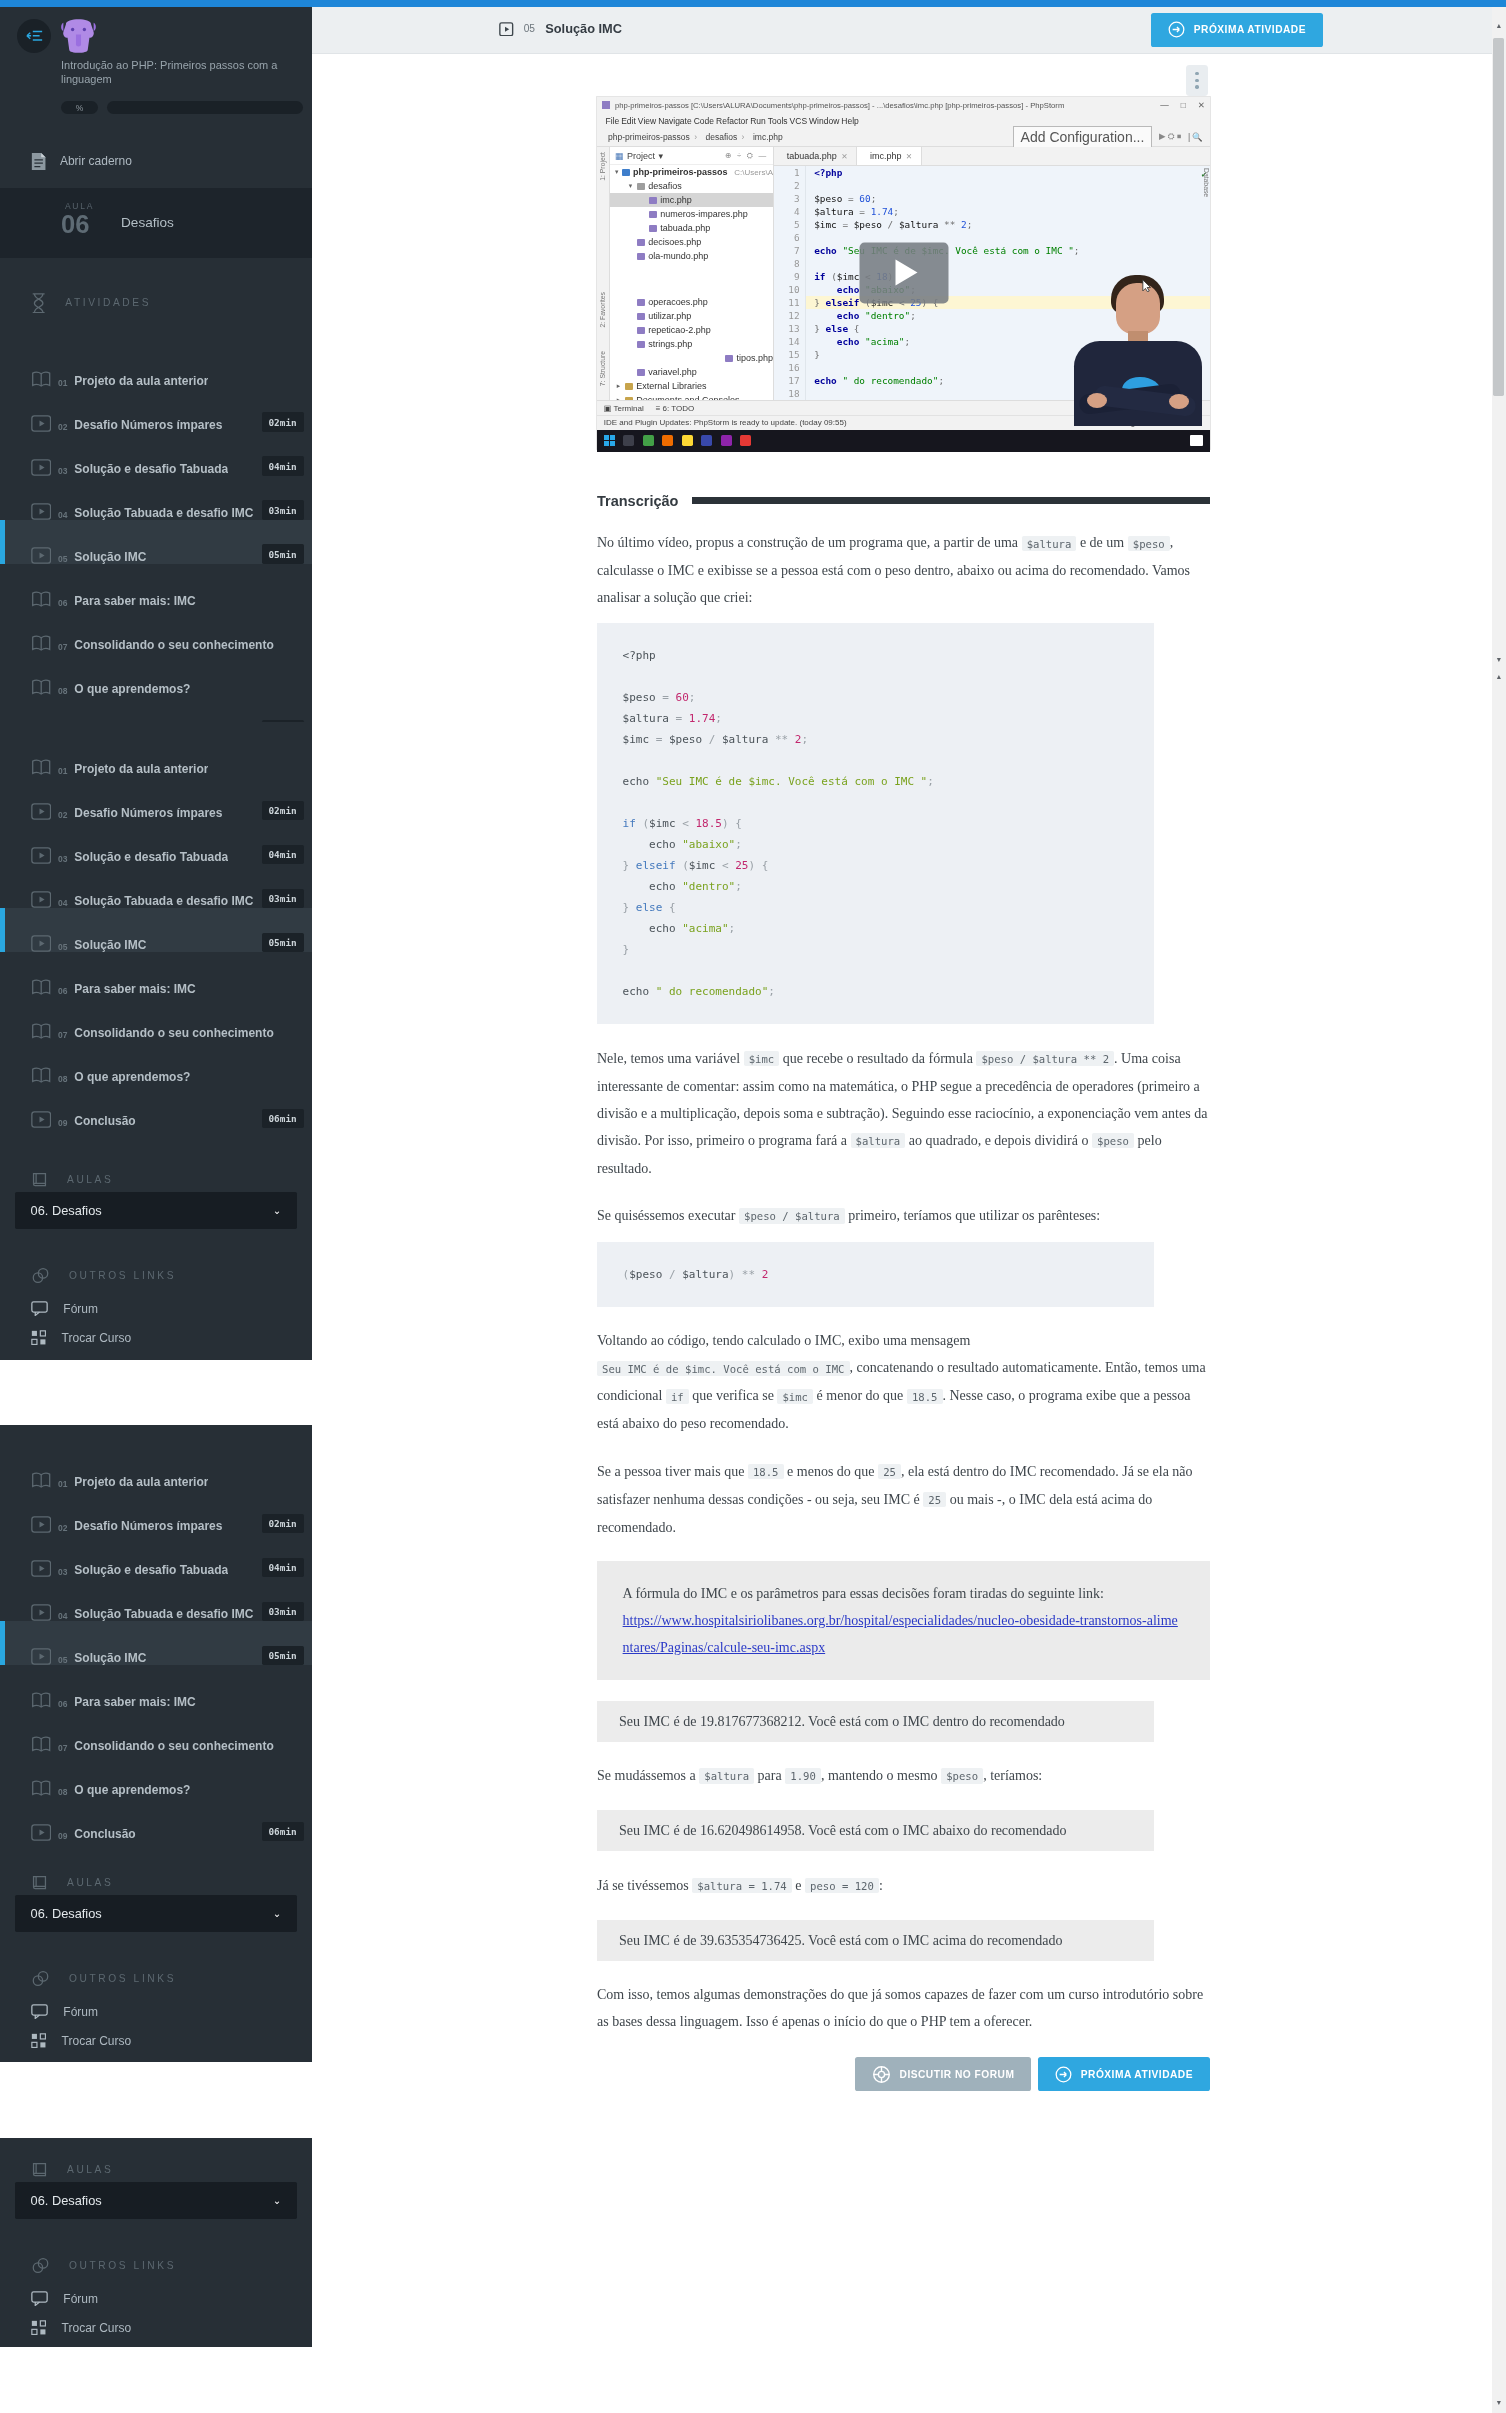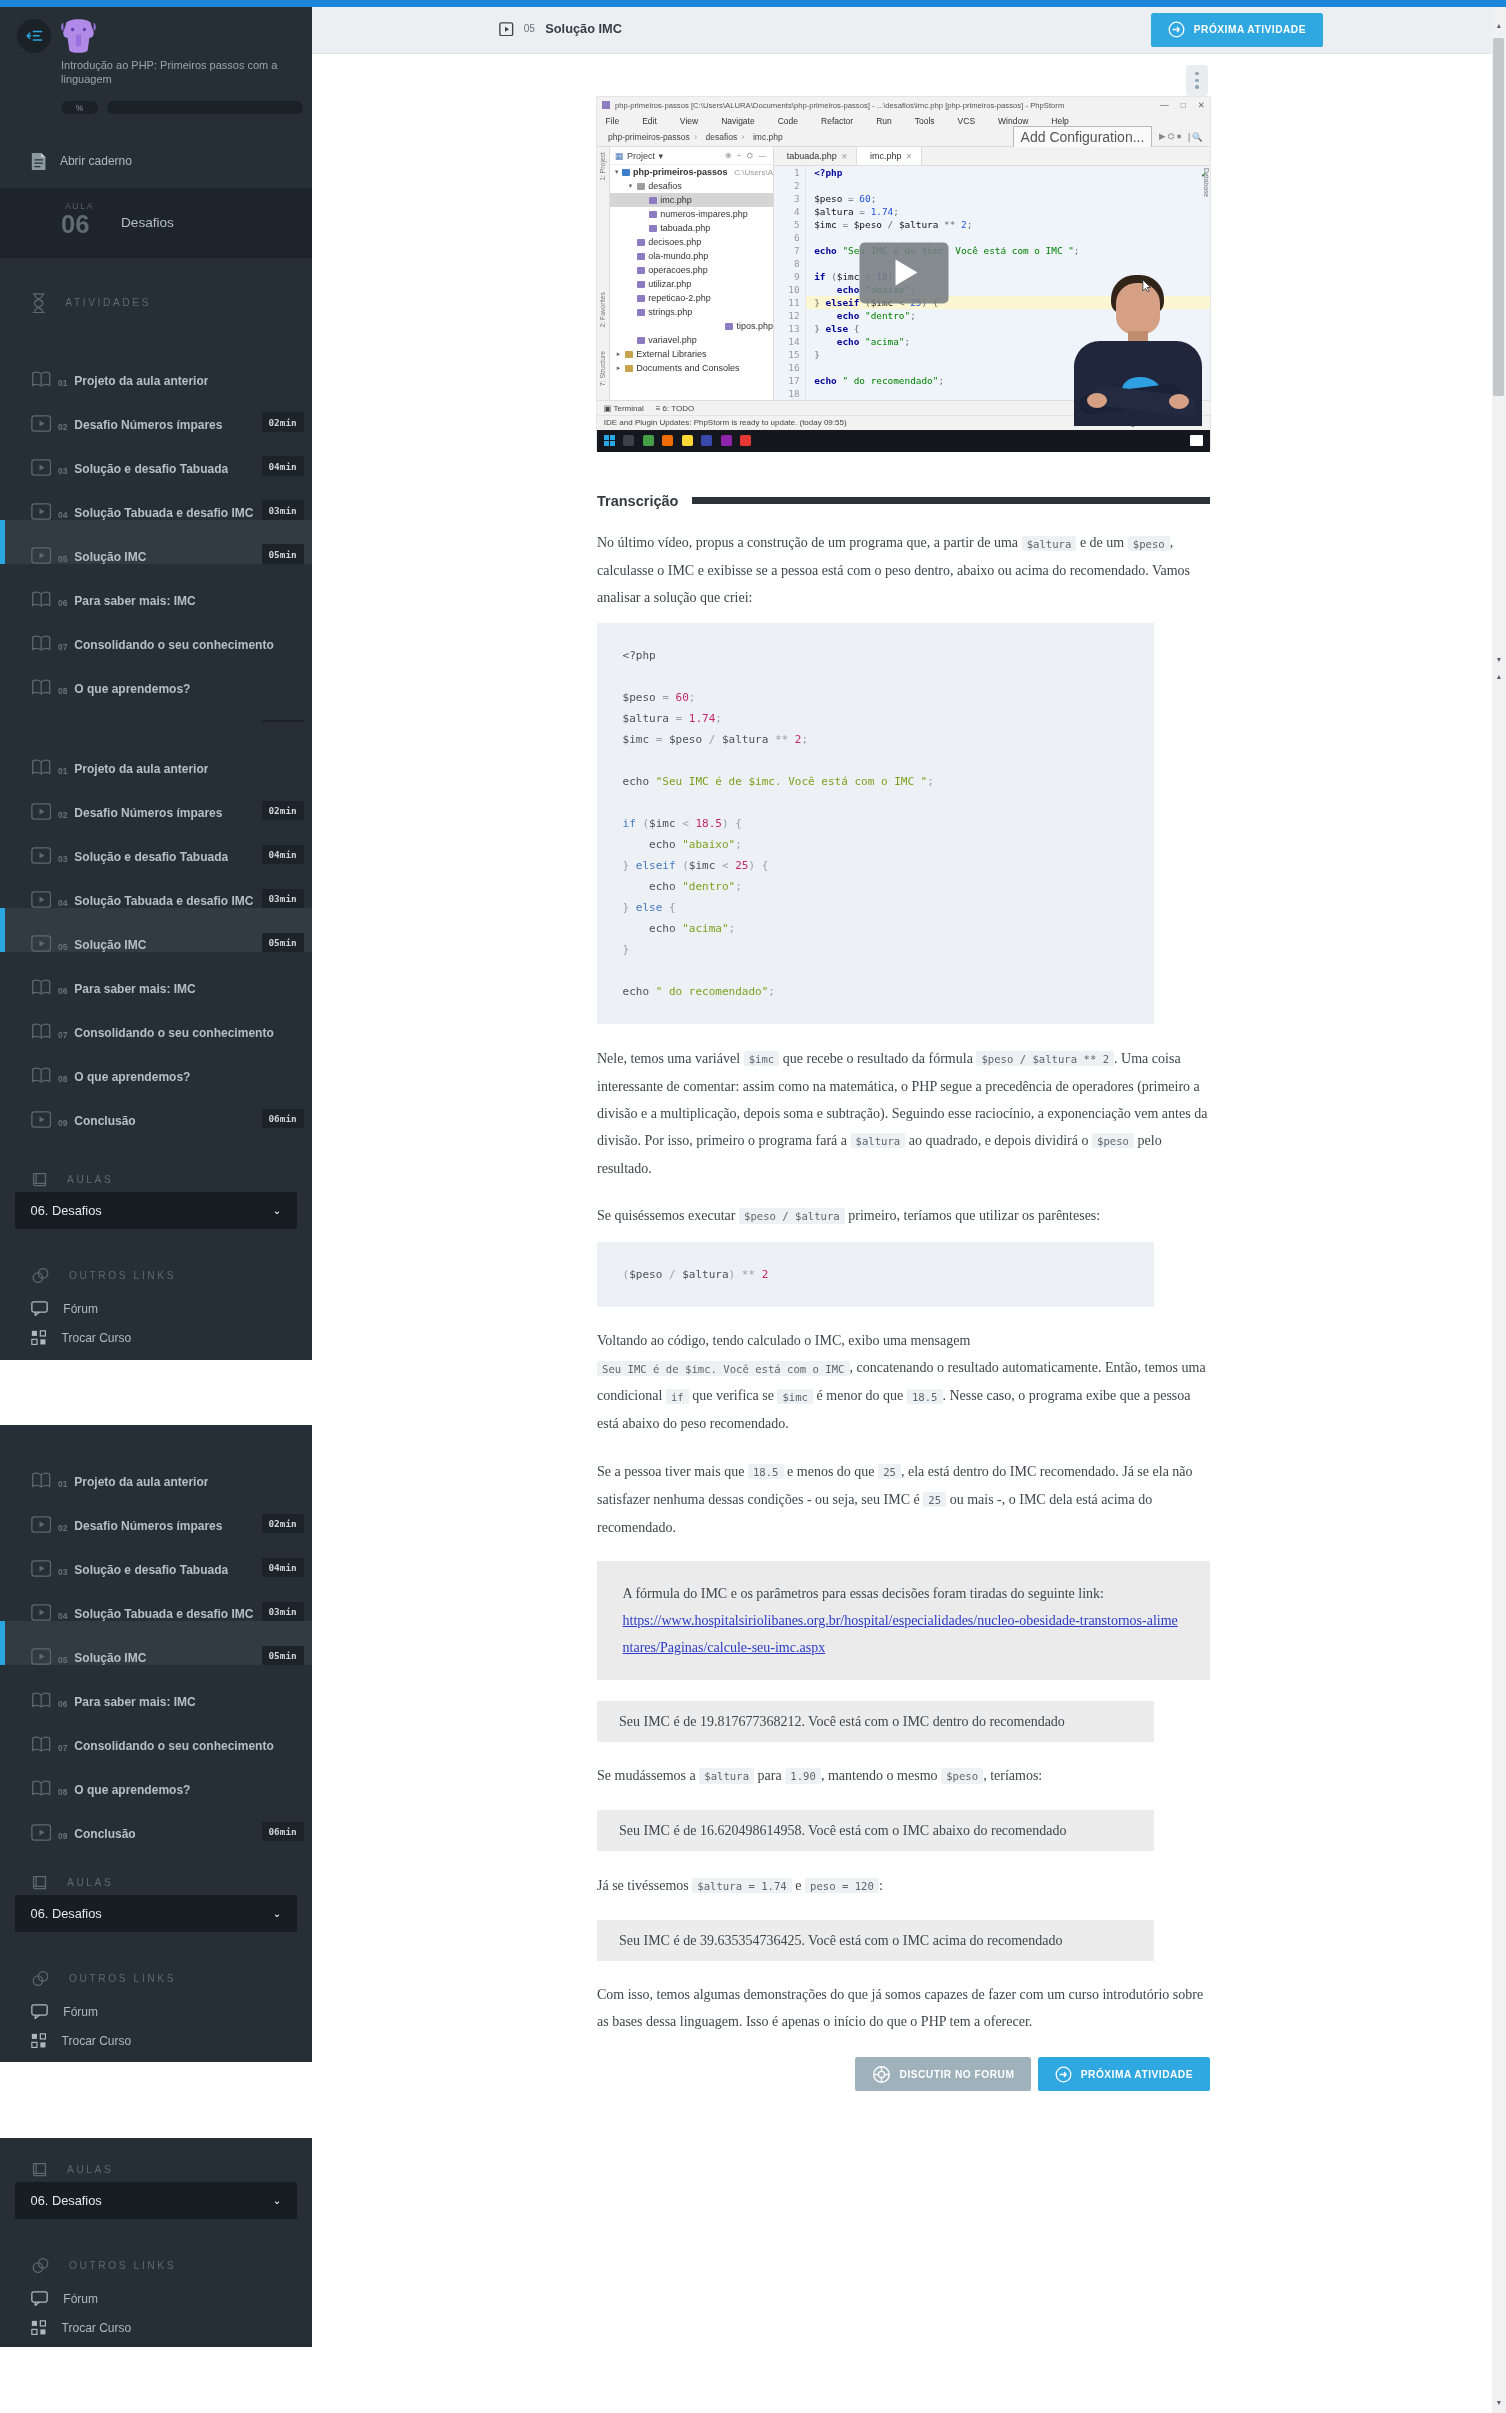--- a/index.html
+++ b/index.html
@@ -39,21 +39,21 @@
   .btn{display:inline-flex;align-items:center;gap:8.5px;height:34px;padding:0 17px;border-radius:2.6px;color:#fff;font-size:10.2px;font-weight:bold;letter-spacing:0.5px;border:none;cursor:pointer;font-family:"Liberation Sans",sans-serif;}
   .btn.blue{background:#2fa7e0;}
   .btn.gray{background:#9fb1bb;}
   .band .btn{position:absolute;right:183px;top:6px;}
   .kebab{position:absolute;left:874px;top:58px;width:22px;height:31px;background:#e9edf0;border-radius:3.4px;display:flex;flex-direction:column;align-items:center;justify-content:center;gap:3.4px;cursor:pointer;}
   .kebab i{width:3.4px;height:3.4px;border-radius:50%;background:#8fa5b2;}
   
   .video{position:absolute;left:285px;top:90px;width:613px;height:352px;background:#3b82f6;box-shadow:0 0 0 0.9px #e3e3e3;font-family:"Liberation Sans",sans-serif;}
   .v-title{height:17px;background:#f2f2f2;display:flex;align-items:center;font-size:7.7px;color:#555;padding:0 5.1px;gap:5.1px;}
   .v-title .winbtn{margin-left:auto;display:flex;gap:12px;color:#666;font-size:8.5px;}
-  .v-menu{height:13.6px;background:#f2f2f2;display:flex;align-items:center;gap:23px;font-size:8.5px;color:#333;padding:0 8.5px;}
+  .v-menu{height:13.6px;background:#f2f2f2;display:flex;align-items:center;gap:2px;font-size:8.5px;color:#333;padding:0 8.5px;}
   .v-tool{height:19px;background:#f2f2f2;border-bottom:0.9px solid #ddd;display:flex;align-items:center;font-size:8.5px;color:#444;padding:0 6.8px;gap:4.3px;}
   .v-tool .ac{margin-left:auto;display:flex;align-items:center;gap:6.8px;}
   .v-tool .acbox{border:0.9px solid #b9b9b9;background:#fafafa;padding:1.7px 6.8px;font-size:14px;color:#555;}
   .v-body{display:flex;height:253px;position:relative;}
   .v-rail{width:12px;background:#f2f2f2;border-right:0.9px solid #ddd;position:relative;}
   .v-rail span{position:absolute;left:1.7px;writing-mode:vertical-rl;transform:rotate(180deg);font-size:6.8px;color:#777;}
   .v-proj{width:163px;background:#fff;border-right:0.9px solid #ddd;font-size:9px;color:#333;overflow:hidden;}
   .v-proj-h{height:17px;display:flex;align-items:center;gap:3.4px;padding:0 5.1px;border-bottom:0.9px solid #eee;color:#444;}
   .v-proj-h .gear{margin-left:auto;color:#888;font-size:7.7px;letter-spacing:1.7px;}
   .trow{height:14px;display:flex;align-items:center;gap:3.4px;white-space:nowrap;}
@@ -709,21 +709,21 @@
             <div class="trow" style="padding-left: 17px;">
               <span class="ar"></span>
               <span class="fi php"></span>
               <span>decisoes.php</span>
             </div>
             <div class="trow" style="padding-left: 17px;">
               <span class="ar"></span>
               <span class="fi php"></span>
               <span>ola-mundo.php</span>
             </div>
-            <div class="trow" style="padding-left: 17px;">
+            <div class="trow" style="padding-left: 17px; margin-top: 32px;">
               <span class="ar"></span>
               <span class="fi php"></span>
               <span>operacoes.php</span>
             </div>
             <div class="trow" style="padding-left: 17px;">
               <span class="ar"></span>
               <span class="fi php"></span>
               <span>utilizar.php</span>
             </div>
             <div class="trow" style="padding-left: 17px;">

